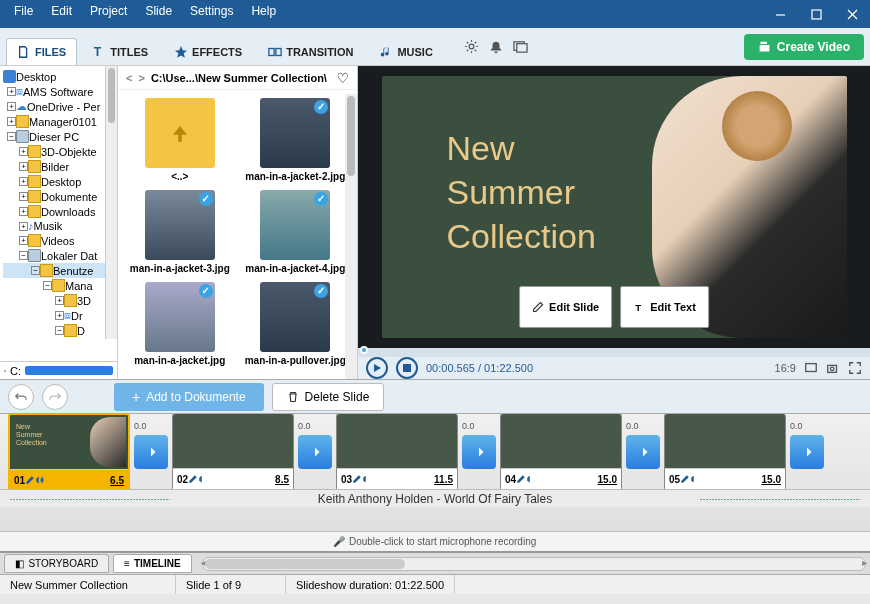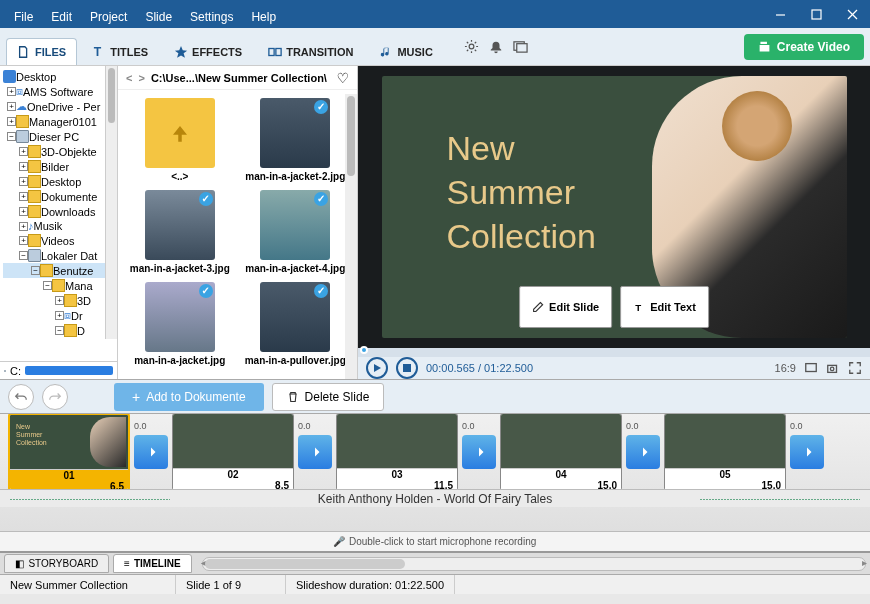--- a/index.html
+++ b/index.html
@@ -1,17 +1,17 @@
 <!DOCTYPE html>
 <html><head>
 <meta charset="utf-8">
 <style>
 * { box-sizing: border-box; margin: 0; padding: 0; font-family: "Segoe UI", Tahoma, sans-serif; }
 body { width: 870px; height: 604px; background: #e8e8e8; overflow: hidden; position: relative; }
-.titlebar { height: 28px; background: #1f5c97; display: flex; align-items: flex-end; color: #fff; font-size: 12px; }
+.titlebar { height: 28px; background: #1f5c97; display: flex; align-items: flex-start; color: #fff; font-size: 12px; }
 .titlebar .menu { display: flex; gap: 2px; padding-left: 6px; }
 .titlebar .menu span { padding: 4px 8px; cursor: default; }
 .titlebar .win-controls { margin-left: auto; display: flex; }
 .titlebar .win-controls div { width: 36px; height: 28px; display: flex; align-items: center; justify-content: center; }
 .titlebar .win-controls svg { stroke: #fff; }
 
 .toolbar { height: 38px; background: #e6eef5; border-bottom: 1px solid #ccc; display: flex; align-items: stretch; padding: 0 6px; }
 .main-tabs { display: flex; gap: 4px; align-items: flex-end; }
 .main-tab { display: flex; align-items: center; gap: 4px; padding: 6px 10px; font-size: 11px; font-weight: bold; color: #222; border: 1px solid transparent; border-bottom: none; border-radius: 4px 4px 0 0; cursor: pointer; }
 .main-tab.active { background: #fff; border-color: #b5c7d6; color: #184b7b; }
@@ -72,21 +72,21 @@
 .del-btn { background:#fff; border:1px solid #bbb; border-radius:3px; padding:6px 14px; font-size:12px; display:flex; align-items:center; gap:6px; }
 
 .timeline { height:138px; background:linear-gradient(#f0f0f0,#dcdcdc); border-bottom:1px solid #999; display:flex; flex-direction:column; }
 .clips-row { flex:1; display:flex; align-items:center; padding:4px 8px; gap:4px; overflow:hidden; }
 .clip { width:122px; height:78px; background:#fff; border:1px solid #888; border-radius:3px; position:relative; flex-shrink:0; overflow:hidden; }
 .clip.sel { border:2px solid #f4b400; }
 .clip .cprev { height:54px; background:#3a4f3e; display:flex; align-items:center; justify-content:center; color:#e8c98a; font-size:7px; position:relative; }
 .clip .cprev .mini-model { position:absolute; right:2px; top:2px; bottom:2px; width:36px; background:linear-gradient(135deg,#e8d0b8,#2a2a2a); border-radius:20px 0 0 20px; }
 .clip .cprev.collage { background:#485848; display:grid; grid-template-columns:1fr 1fr; gap:2px; padding:4px; }
 .clip .cprev.collage div { background:#8a9aaa; }
-.clip .cbar { height:22px; background:#fff; border-top:1px solid #ccc; display:flex; align-items:center; padding:0 4px; font-size:10px;flex-direction:column; }
+.clip .cbar { height:22px; background:#fff; border-top:1px solid #ccc; display:flex; align-items:center; padding:0 4px; font-size:10px; }
 .clip.sel .cbar { background:#f4b400; }
 .clip .cbar .num { font-weight:bold; }
 .clip .cbar .dur { margin-left:auto; font-weight:bold;text-decoration:underline; }
 .trans { width:34px; height:34px; background:linear-gradient(#5fb3e8,#2a7de1); border-radius:4px; display:flex; align-items:center; justify-content:center; color:#fff; flex-shrink:0; position:relative; }
 .trans::after { content:attr(data-dur); position:absolute; top:-14px; left:0; font-size:9px; color:#555; }
 
 .audio-row { height:18px; background:#ebebeb; border-top:1px solid #bbb; font-size:12px; text-align:center; line-height:18px; color:#333; position:relative; }
 .audio-row.wave::before, .audio-row.wave::after { content:""; position:absolute; top:50%; height:1px; background:repeating-linear-gradient(90deg,#6a8 0,#6a8 2px,transparent 2px,transparent 3px); }
 .audio-row.wave::before { left:10px; width:160px; }
 .audio-row.wave::after { right:10px; width:160px; }

